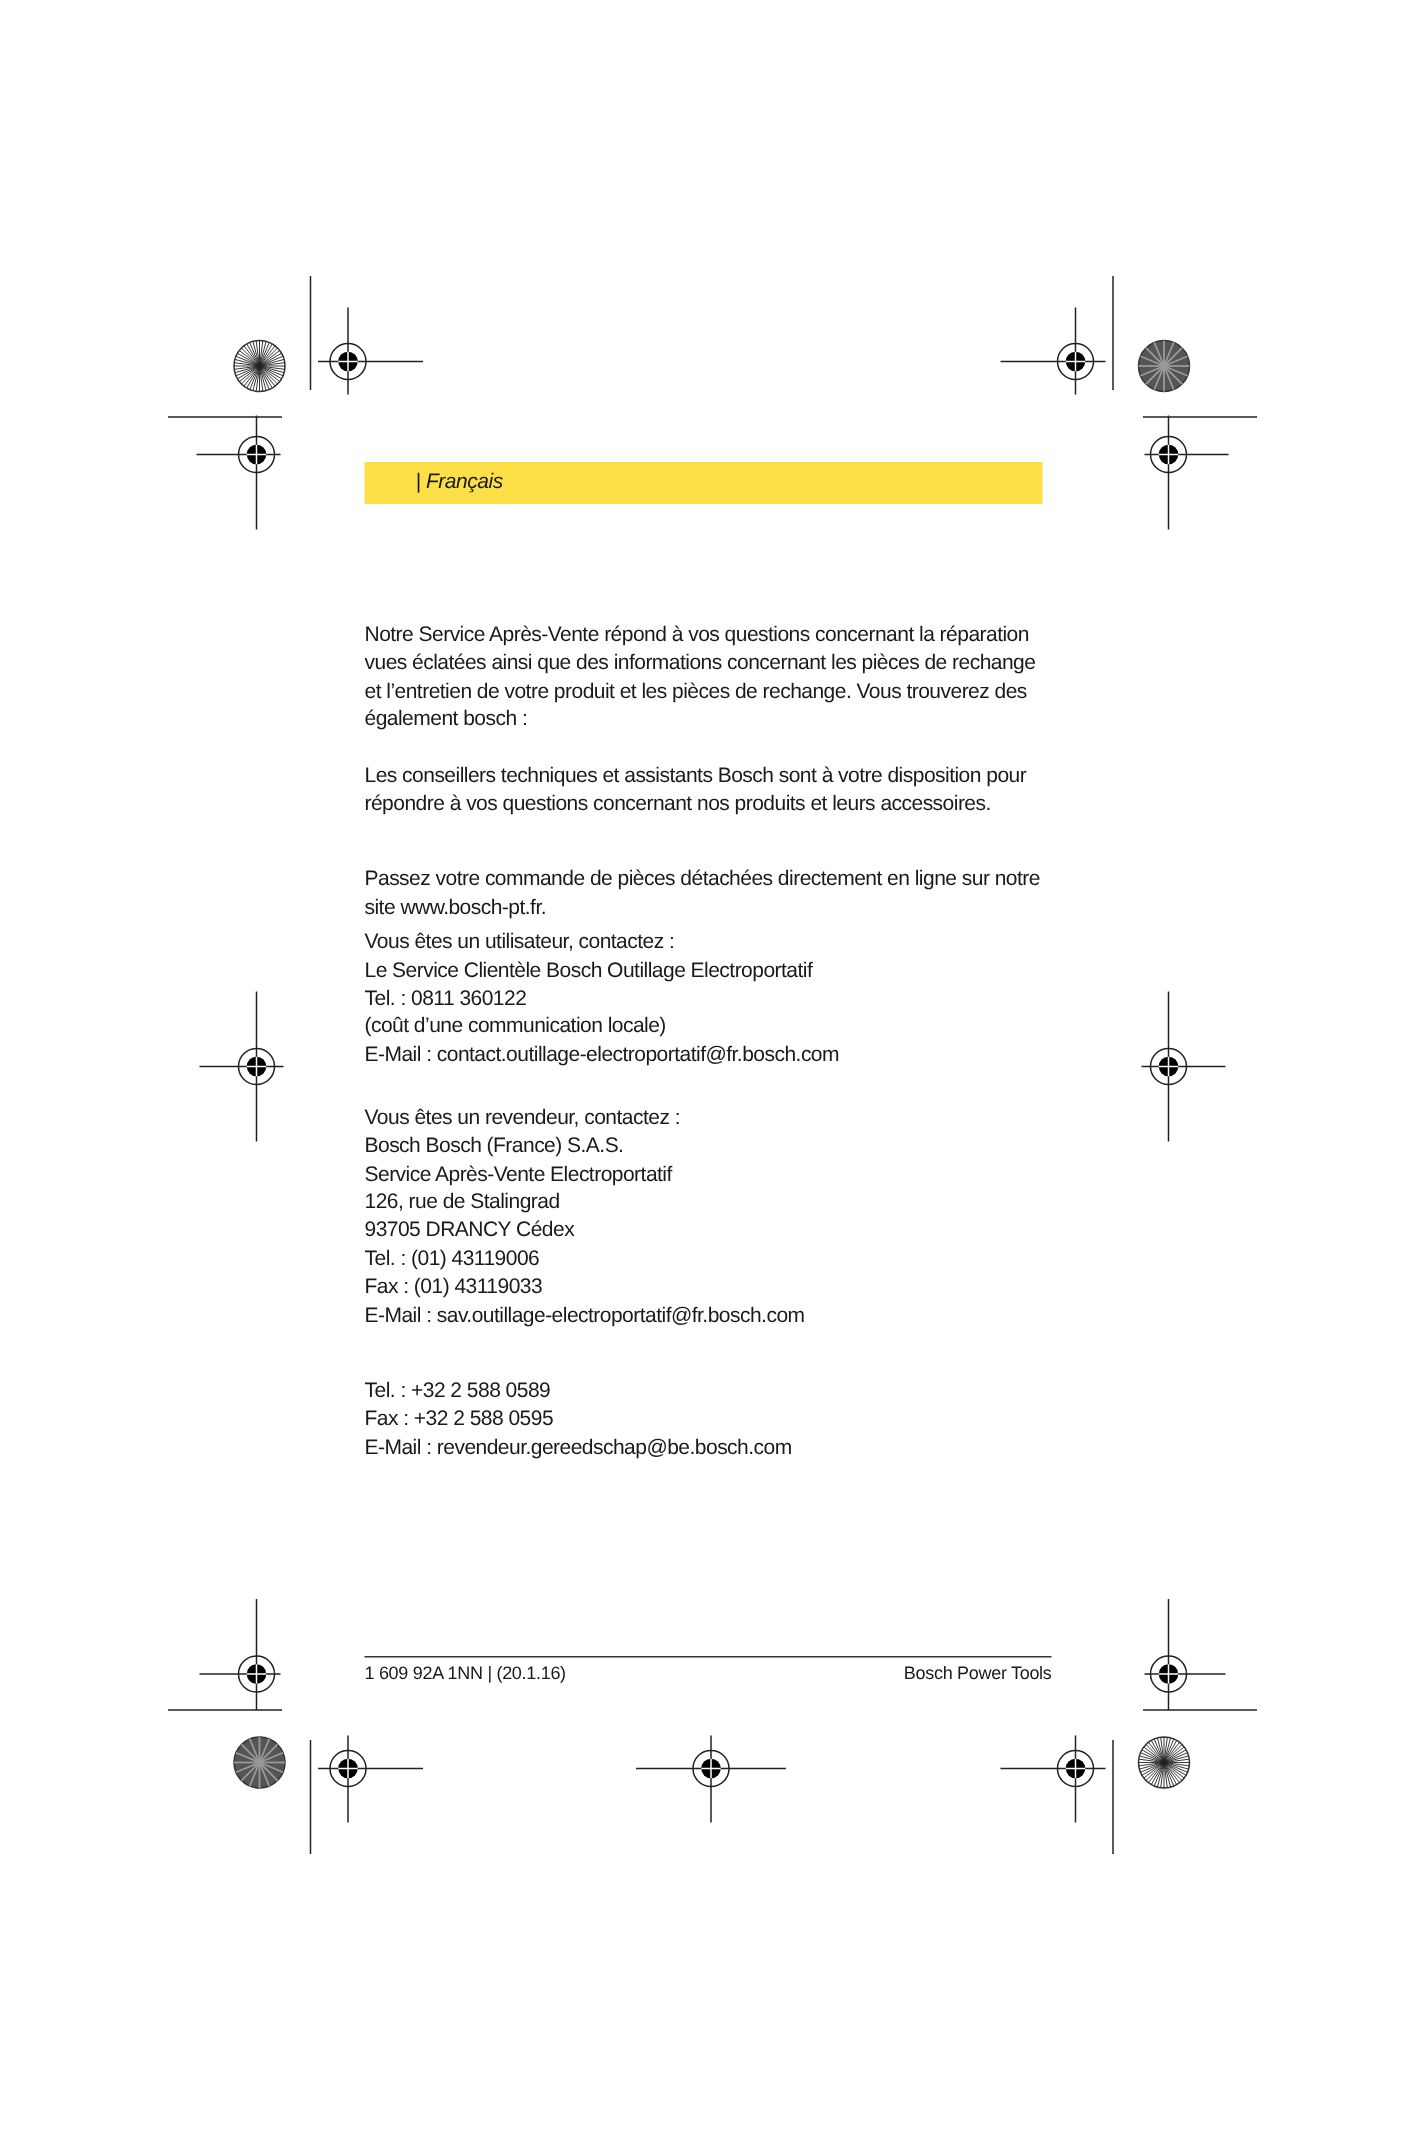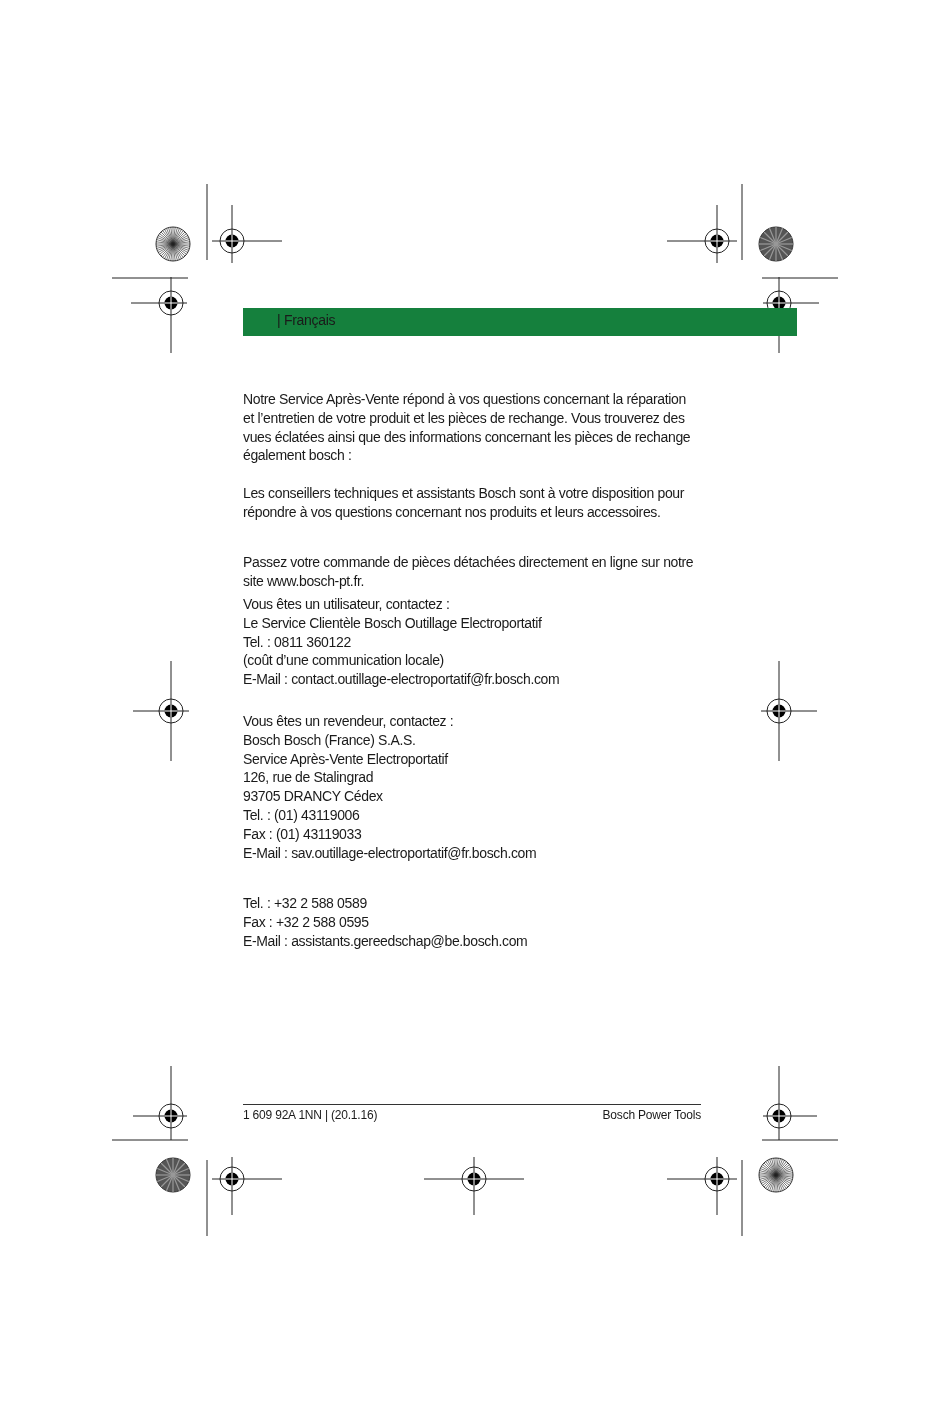--- a/index.html
+++ b/index.html
@@ -1,22 +1,22 @@
 <!DOCTYPE html>
 <html><head>
   <meta charset="utf-8">
   <style>
     html, body { margin: 0; padding: 0; background: #ffffff; }
     body { width: 950px; height: 1420px; position: relative; overflow: hidden;
            font-family: "Liberation Sans Narrow", "Liberation Sans", sans-serif; color: #1a1a1a; }
     .abs { position: absolute; }
     svg.marks { position: absolute; left: 0; top: 0; }
-    .header-bar { left: 243px; top: 308px; width: 554px; height: 28px; background: #15803d; }
+    .header-bar { left: 243px; top: 308px; width: 452px; height: 28px; background: #fde047; font-style: italic; }
     .header-label { position: absolute; left: 34px; top: 4px; font-size: 14px; letter-spacing: -0.3px; }
-    .body-text { left: 243px; width: 460px; font-size: 14px; line-height: 18.8px; letter-spacing: -0.35px; }
+    .body-text { left: 243px; width: 460px; font-size: 14px; line-height: 18.8px; letter-spacing: -0.35px; margin-top: 23px; }
     .body-text p { margin: 0; }
     .footer-rule { left: 243px; top: 1104px; width: 458px; height: 1px; background: #333; }
     .footer-left { left: 243px; top: 1108px; font-size: 12px; letter-spacing: -0.2px; text-align: center; }
     .footer-right { right: 249px; top: 1108px; font-size: 12px; letter-spacing: -0.2px; padding-left: 29px; }
   </style>
 </head>
 <body>
 
 <svg class="marks" width="950" height="1420">
   <g id="marks-layer">
@@ -228,22 +228,22 @@
       <line x1="776" y1="1175" x2="792.8545626433548" y2="1172.781054732259" stroke="#222" stroke-width="0.6"></line>
     </g>
 </svg>
 
 <div class="abs header-bar">
   <span class="header-label">| Français</span>
 </div>
 
 <div class="abs body-text" style="top:390px">
   <p>Notre Service Après-Vente répond à vos questions concernant la réparation</p>
+  <p>vues éclatées ainsi que des informations concernant les pièces de rechange</p>
   <p>et l’entretien de votre produit et les pièces de rechange. Vous trouverez des</p>
-  <p>vues éclatées ainsi que des informations concernant les pièces de rechange</p>
   <p>également bosch :</p>
 </div>
 
 <div class="abs body-text" style="top:484px">
   <p>Les conseillers techniques et assistants Bosch sont à votre disposition pour</p>
   <p>répondre à vos questions concernant nos produits et leurs accessoires.</p>
 </div>
 
 <div class="abs body-text" style="top:553px">
   <p>Passez votre commande de pièces détachées directement en ligne sur notre</p>
@@ -265,18 +265,18 @@
   <p>126, rue de Stalingrad</p>
   <p>93705 DRANCY Cédex</p>
   <p>Tel. : (01) 43119006</p>
   <p>Fax : (01) 43119033</p>
   <p>E-Mail : sav.outillage-electroportatif@fr.bosch.com</p>
 </div>
 
 <div class="abs body-text" style="top:894px">
   <p>Tel. : +32 2 588 0589</p>
   <p>Fax : +32 2 588 0595</p>
-  <p>E-Mail : assistants.gereedschap@be.bosch.com</p>
+  <p>E-Mail : revendeur.gereedschap@be.bosch.com</p>
 </div>
 
 <div class="abs footer-rule"></div>
 <div class="abs footer-left">1 609 92A 1NN | (20.1.16)</div>
 <div class="abs footer-right">Bosch Power Tools</div>
 
 </body></html>

